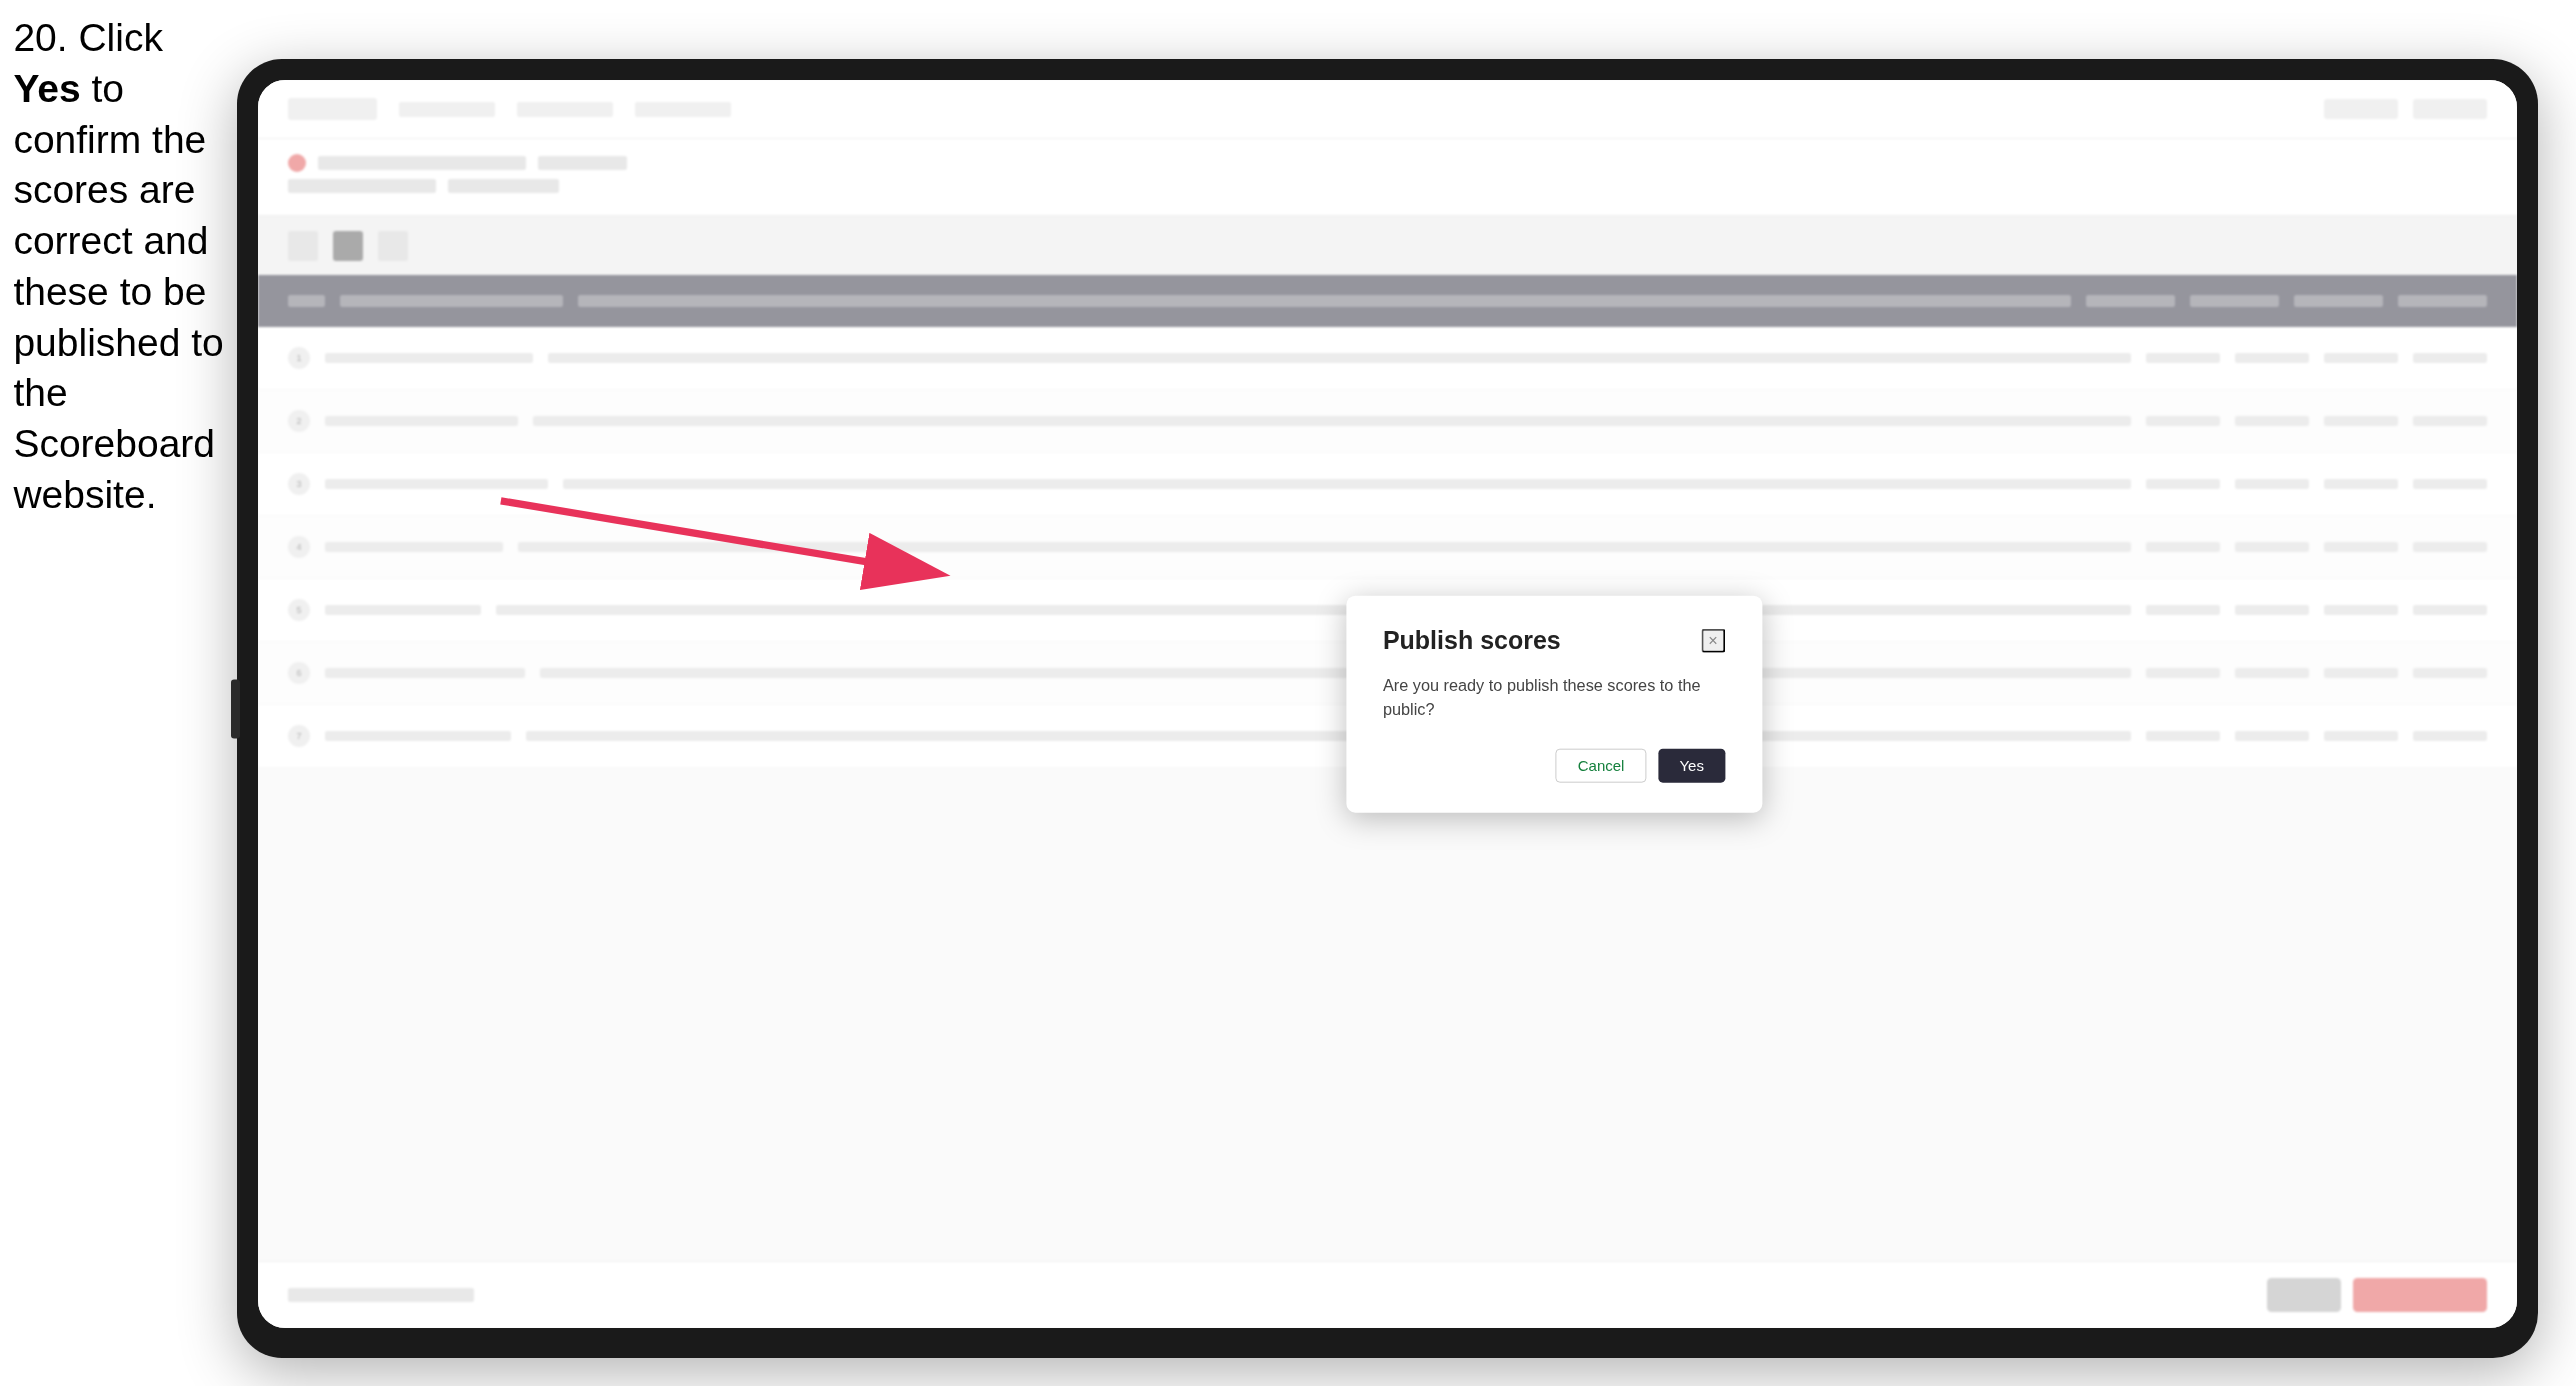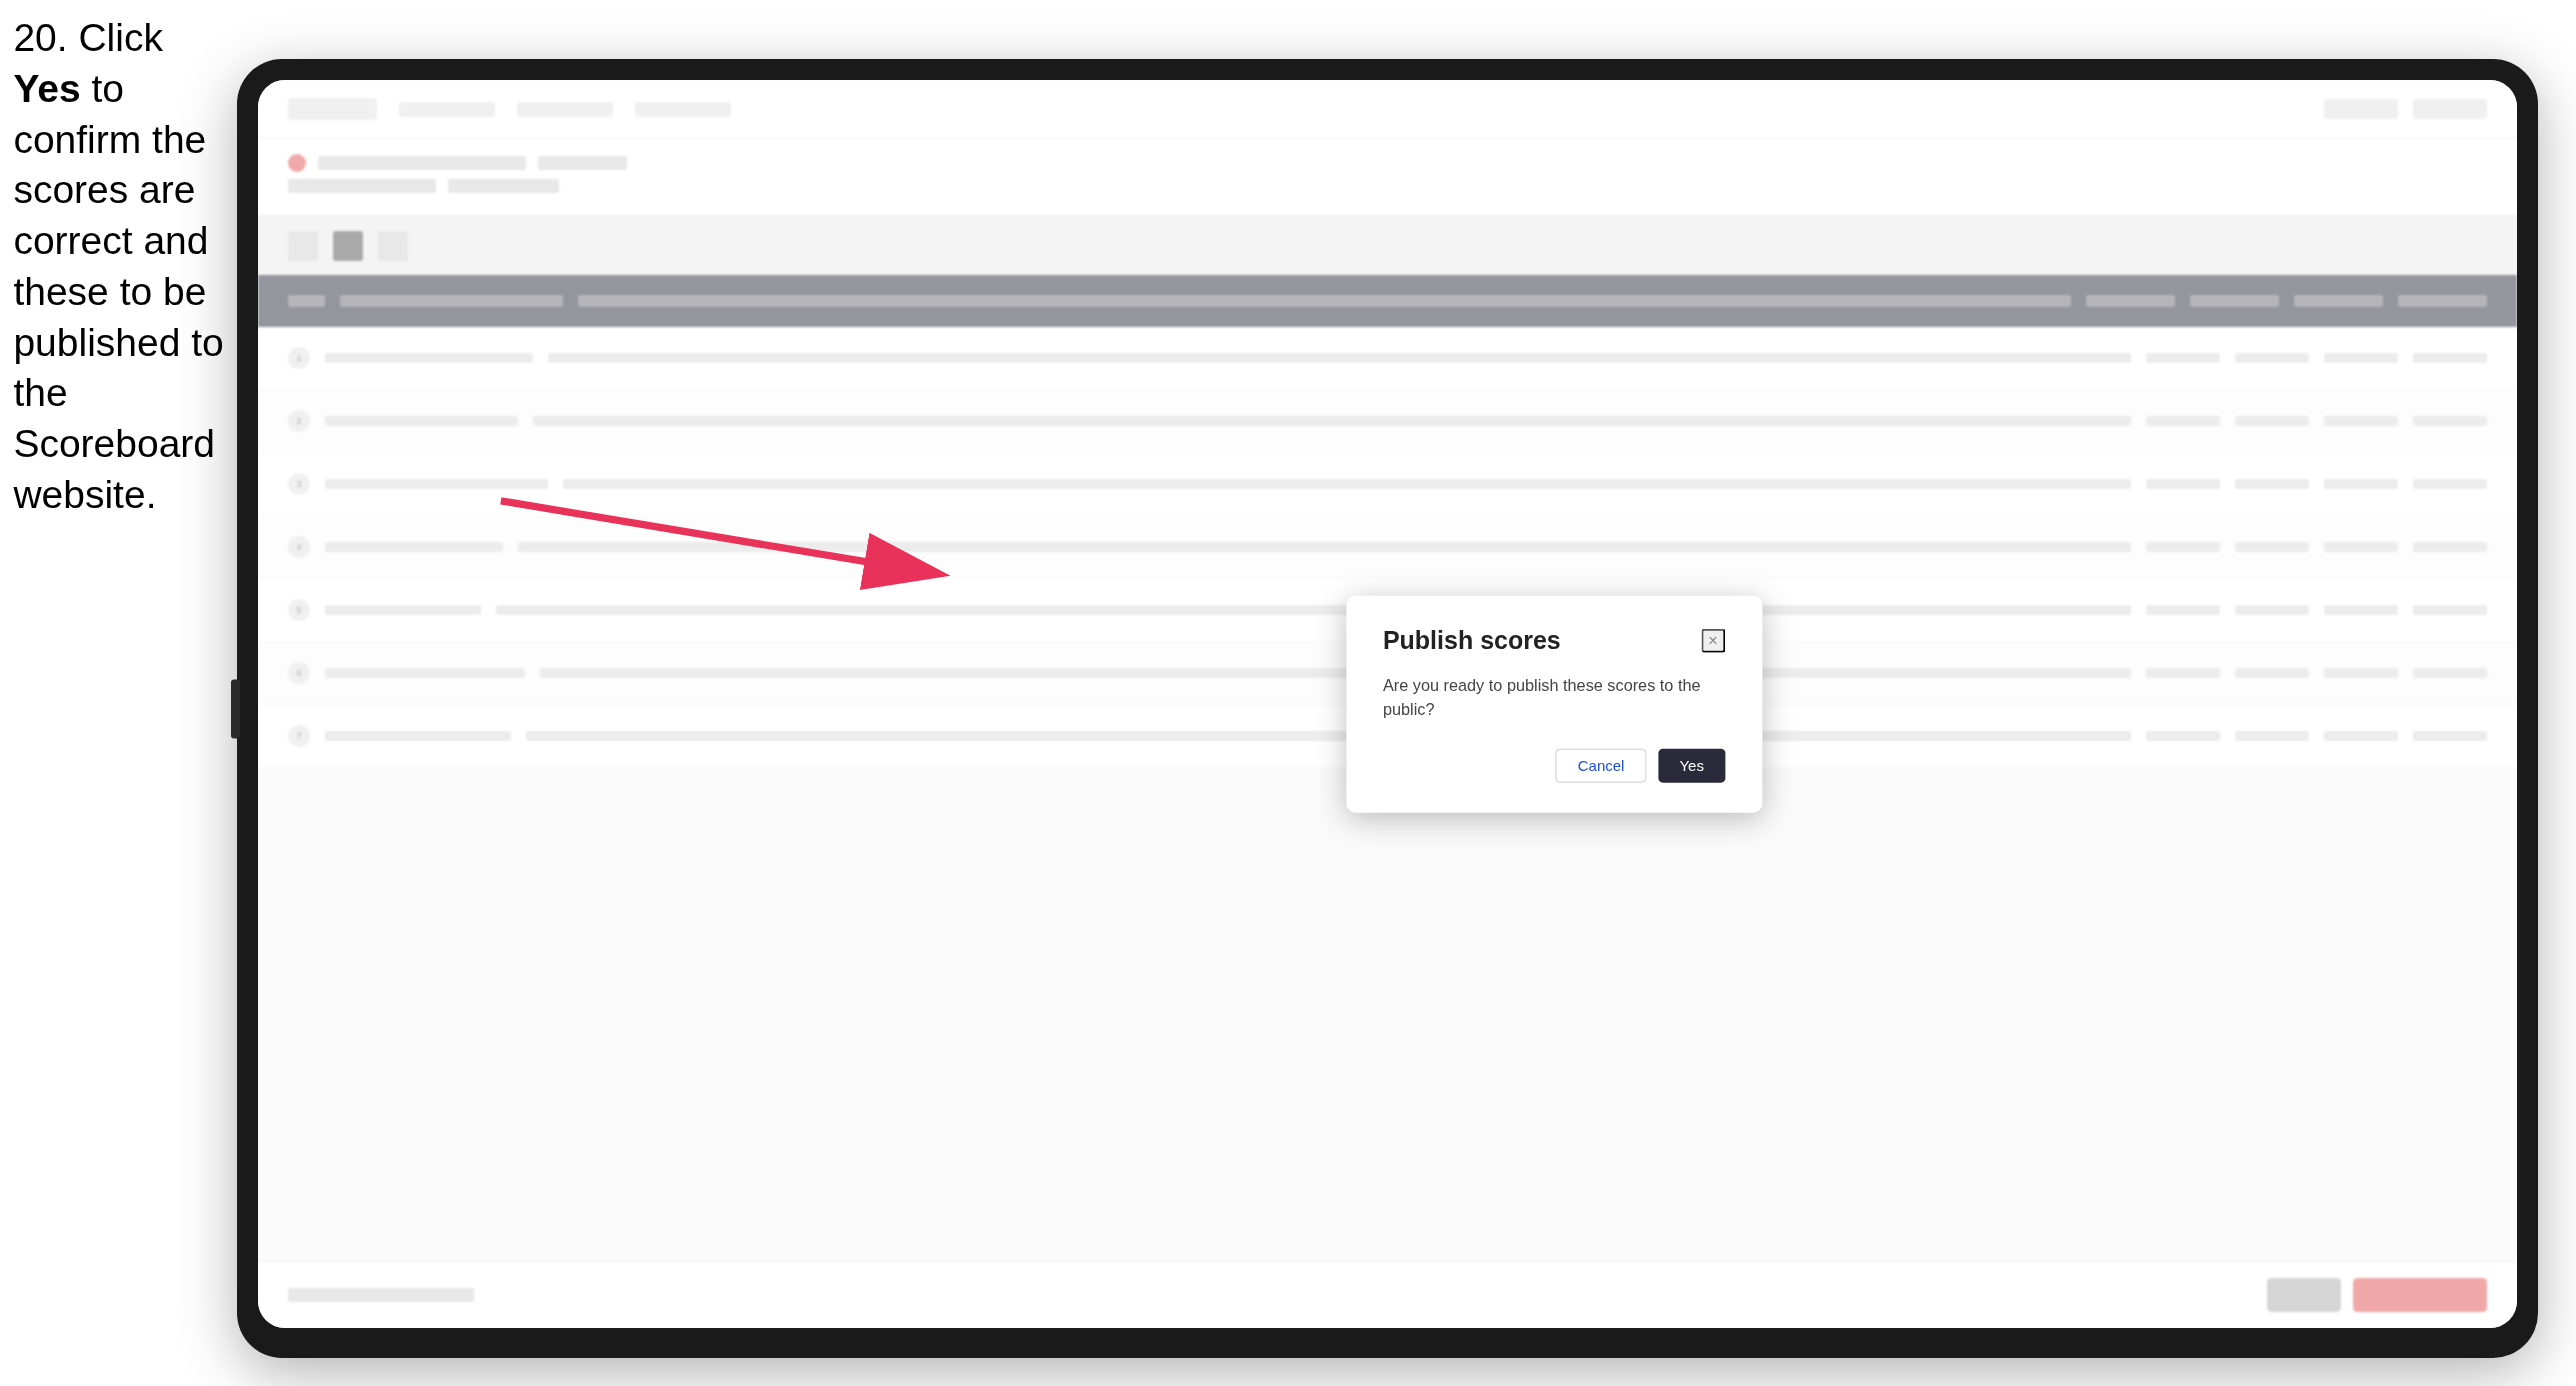--- a/index.html
+++ b/index.html
@@ -325,21 +325,21 @@
       justify-content: flex-end;
       gap: 12px;
     }
 
     .btn-cancel {
       padding: 7.4px 21px;
       font-size: 15px;
       border: 0.7px solid #cccccc;
       border-radius: 4.5px;
       background: #ffffff;
-      color: #1d4ed8;
+      color: #15803d;
       cursor: pointer;
     }
 
     .btn-yes {
       padding: 7.4px 21px;
       font-size: 15px;
       border: none;
       border-radius: 4.5px;
       background: #2a2a3a;
       color: #ffffff;

